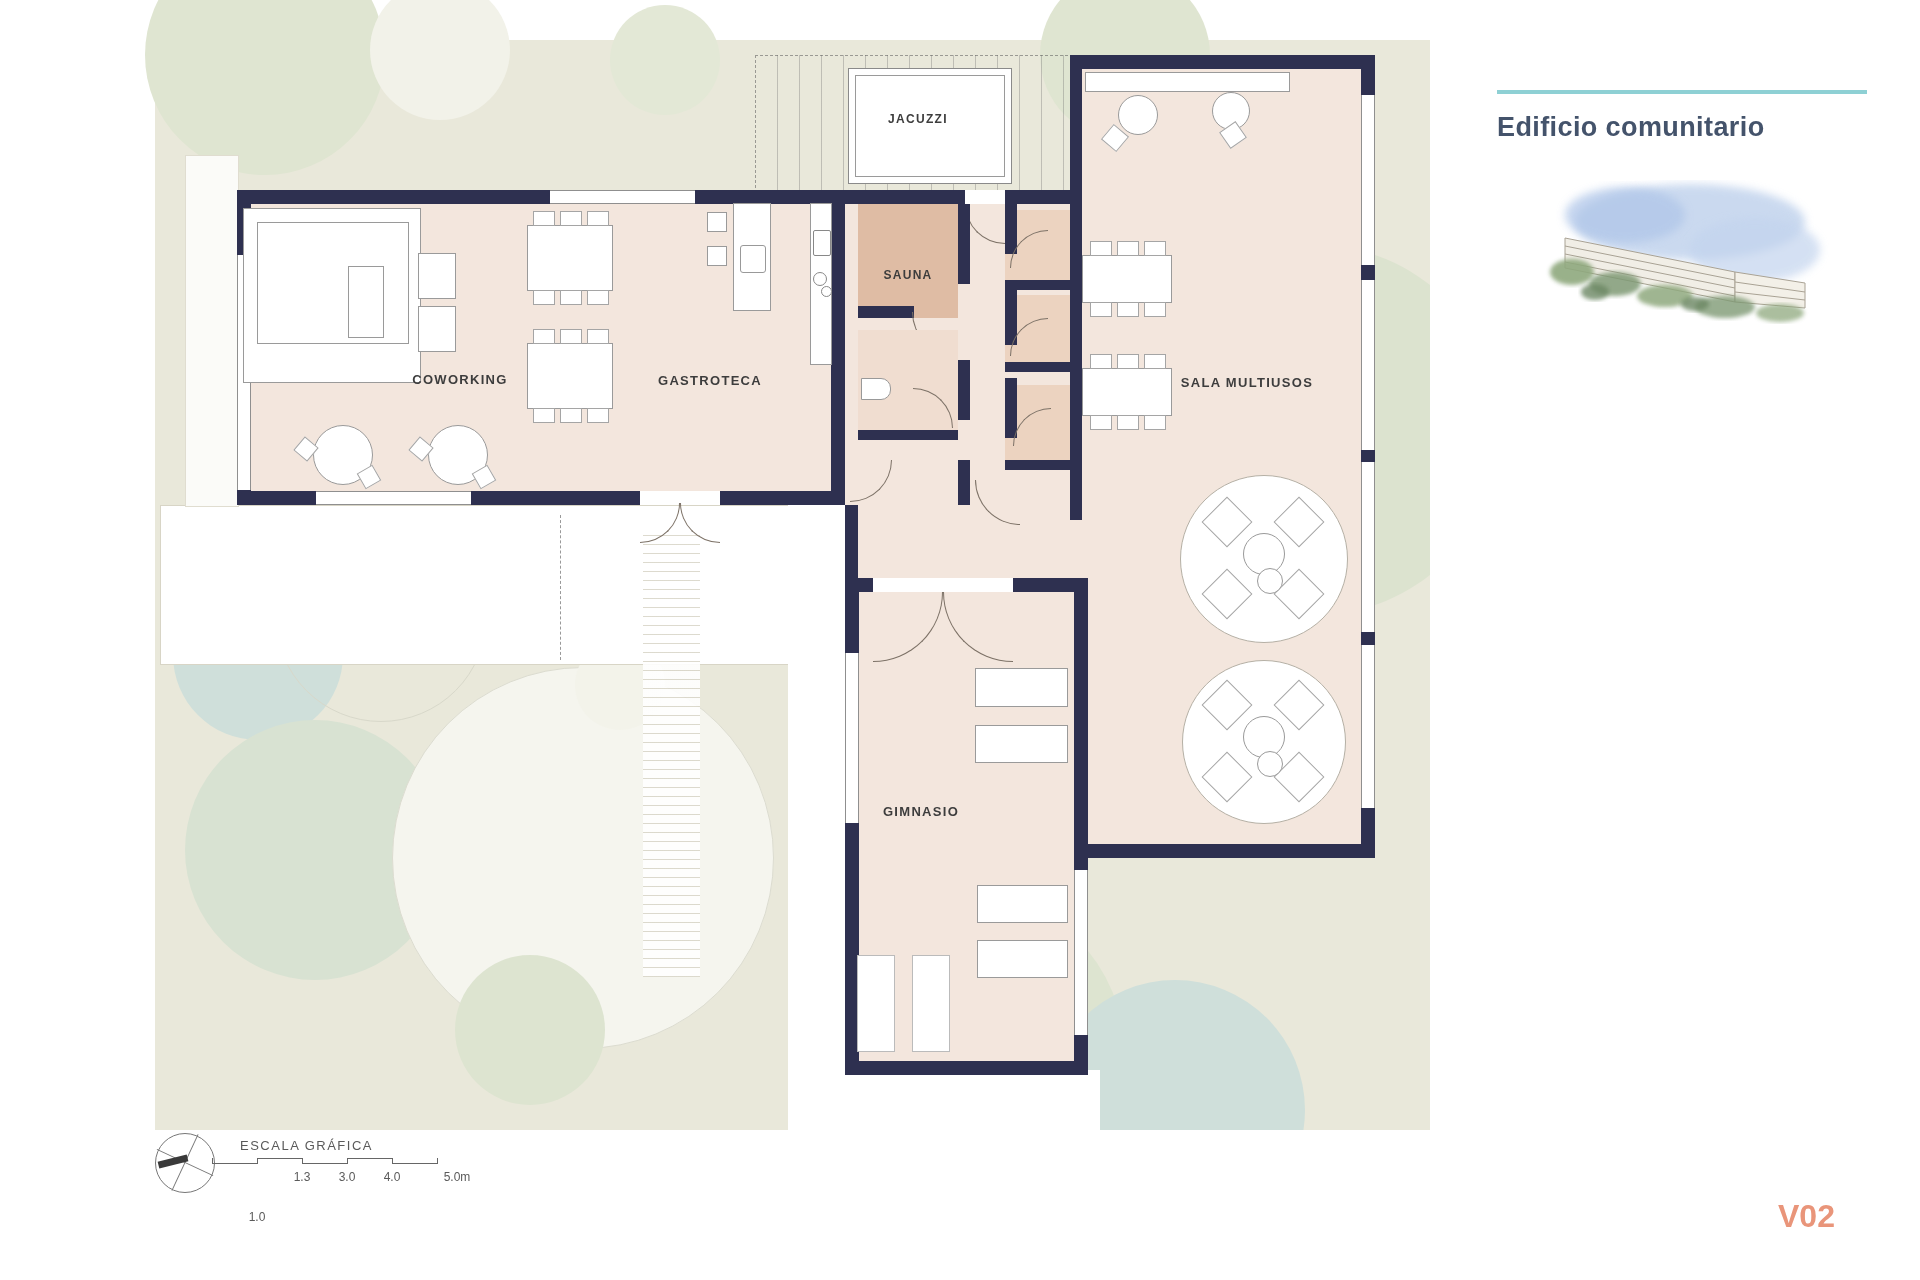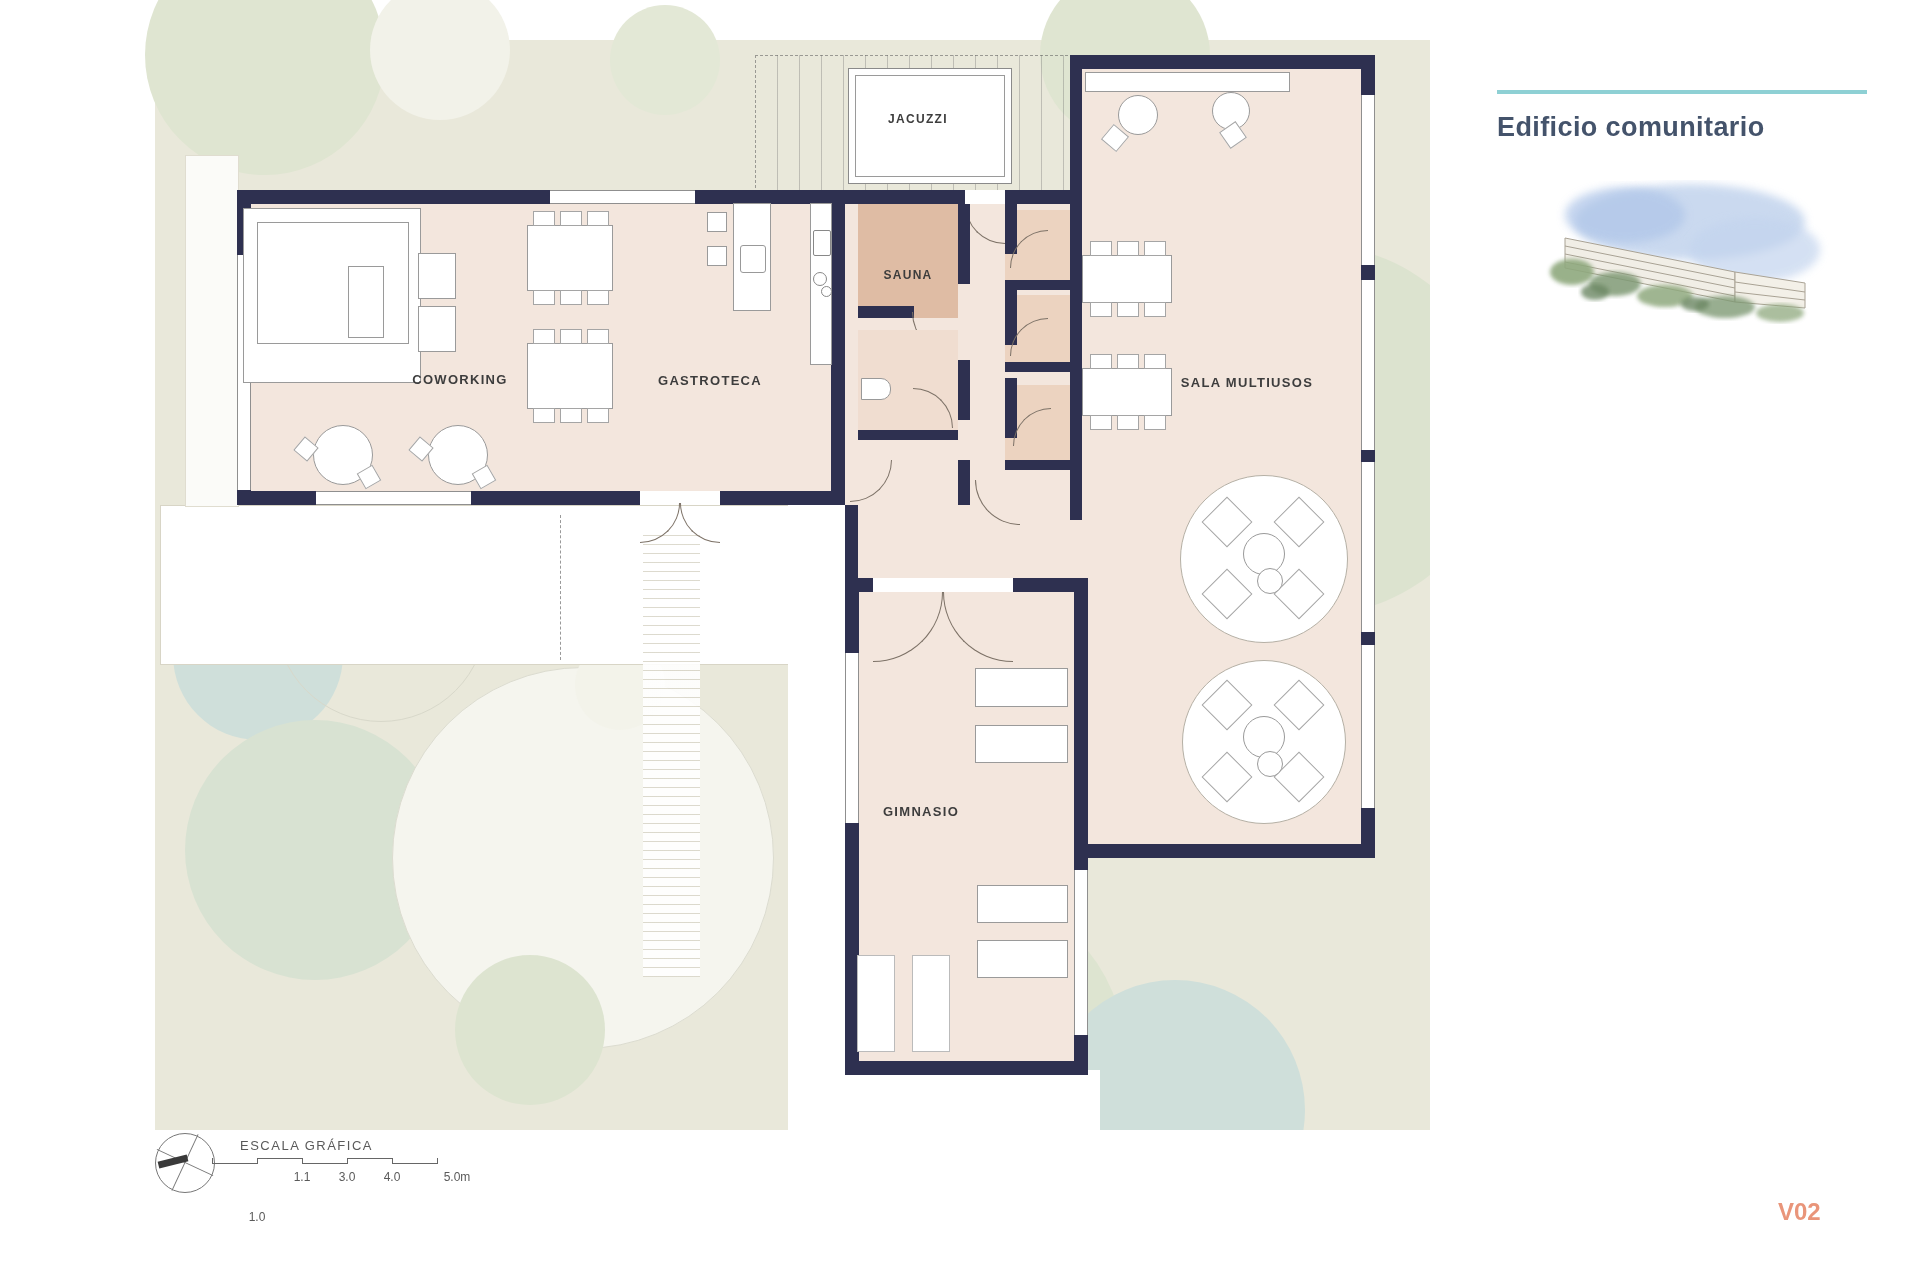--- a/index.html
+++ b/index.html
@@ -21,21 +21,21 @@
   .winy{position:absolute;box-sizing:border-box;background:#fff;border-left:1px solid #8f8f8f;border-right:1px solid #8f8f8f;}
   .arc{position:absolute;box-sizing:border-box;}
   .lbl{position:absolute;font-size:13px;font-weight:600;letter-spacing:1.3px;color:#3d3d3d;
        text-align:center;white-space:nowrap;}
   .dashedArea{position:absolute;border:1px dashed rgba(90,90,90,.55);
       background:repeating-linear-gradient(to right, transparent 0 21px, rgba(110,110,110,.35) 21px 22px);}
   .watermark{position:absolute;left:960px;top:638px;transform:translate(-50%,-50%);
       font-size:40px;font-weight:600;letter-spacing:3px;color:rgba(252,252,252,.85);white-space:nowrap;}
   .titleLine{position:absolute;height:4px;}
   .titleTxt{position:absolute;font-size:27px;font-weight:700;letter-spacing:.4px;}
-  .versionTxt{position:absolute;font-size:24px;font-weight:700;}
+  .versionTxt{position:absolute;font-size:32px;font-weight:700;}
   .discl{position:absolute;font-size:13.5px;line-height:1.55;color:#75818e;}
   .scaleLbl{position:absolute;font-size:13px;letter-spacing:1.5px;color:#5a5a5a;}
   .tickNum{position:absolute;font-size:12px;color:#5a5a5a;text-align:center;width:34px;}
   .thin{position:absolute;background:#666;}
 </style>
 </head>
 <body>
 
 <div class="page">
 
@@ -265,21 +265,21 @@
   <div class="thin" style="left:302px;top:1163px;width:45px;height:1px;"></div>
   <div class="thin" style="left:347px;top:1158px;width:45px;height:1px;"></div>
   <div class="thin" style="left:392px;top:1163px;width:45px;height:1px;"></div>
   <div class="thin" style="left:212px;top:1158px;width:1px;height:6px;"></div>
   <div class="thin" style="left:257px;top:1158px;width:1px;height:6px;"></div>
   <div class="thin" style="left:302px;top:1158px;width:1px;height:6px;"></div>
   <div class="thin" style="left:347px;top:1158px;width:1px;height:6px;"></div>
   <div class="thin" style="left:392px;top:1158px;width:1px;height:6px;"></div>
   <div class="thin" style="left:437px;top:1158px;width:1px;height:6px;"></div>
   <div class="tickNum" style="left:240px;top:1170px;margin-top:40px;">1.0</div>
-  <div class="tickNum" style="left:285px;top:1170px;">1.1</div>
+  <div class="tickNum" style="left:285px;top:1170px;">1.3</div>
   <div class="tickNum" style="left:330px;top:1170px;">3.0</div>
   <div class="tickNum" style="left:375px;top:1170px;">4.0</div>
   <div class="tickNum" style="left:435px;top:1170px;width:44px;">5.0m</div>
 
   <div class="discl" style="left:119px;top:1212px;width:1260px;">
   </div>
   <div class="versionTxt" style="left:1778px;top:1198px;color:#e9957a;">V02</div>
 
 </div>
 

